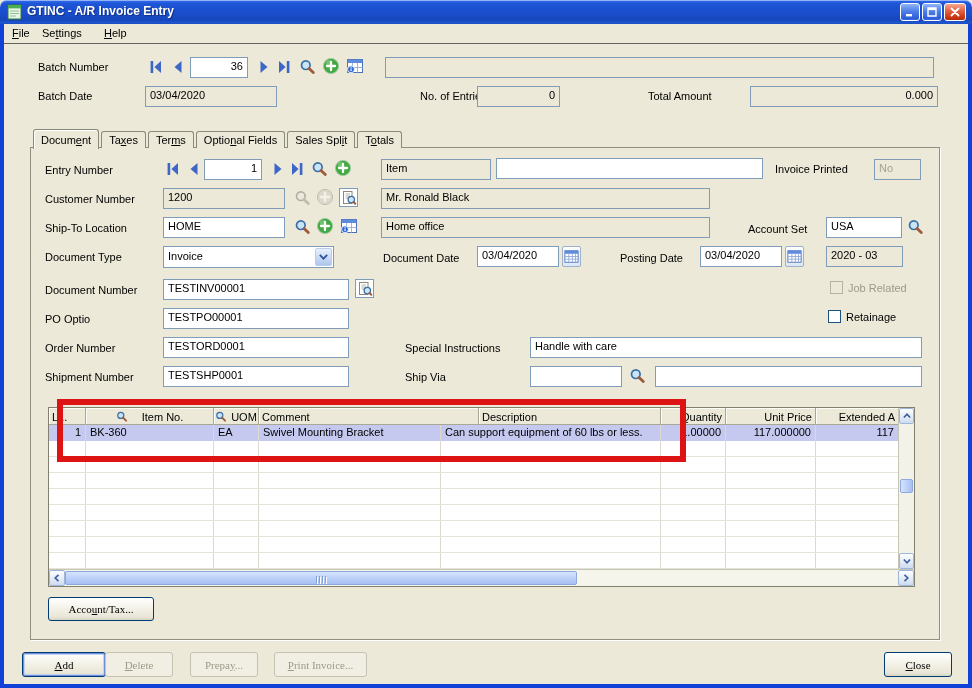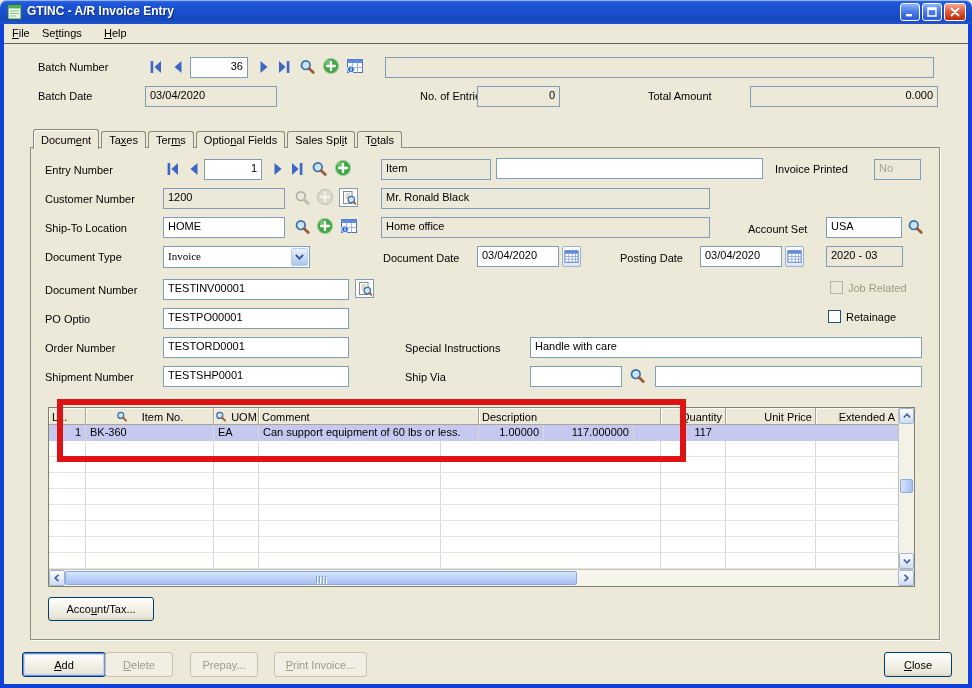--- a/index.html
+++ b/index.html
@@ -40,21 +40,21 @@
   .cb{position:absolute;width:13px;height:13px;background:#fff;border:1px solid #1C5180;}
   .cb.dis{background:#ECE9D8;border-color:#B7B3A3;}
   
   .tabs{left:33px;top:128px;height:20px;display:flex;align-items:flex-end;z-index:3;}
   .tab{height:17px;padding:2px 7px 0;margin-right:2px;background:#ECE9D8;border:1px solid #8A8A7C;border-bottom:none;border-radius:3px 3px 0 0;white-space:nowrap;cursor:default;}
   .tab.active{height:20px;padding-top:4px;margin-bottom:-1px;box-shadow:inset 1px 1px 0 #fff;}
   .tabpage{left:30px;top:147px;width:910px;height:493px;border:1px solid #908F82;background:#ECE9D8;box-shadow:1px 1px 0 #fff;}
   
   .btn{position:absolute;border:1px solid #003C74;border-radius:3px;color:#000;text-align:center;
     background:linear-gradient(180deg,#FFFFFF 0%,#F4F2E8 45%,#EAE7D8 85%,#D8D4C4 100%);
-    display:flex;align-items:center;justify-content:center;white-space:nowrap;cursor:pointer;}
+    display:flex;align-items:center;justify-content:center;white-space:nowrap;cursor:pointer;font-family:Liberation Serif, serif;}
   .btn.dis{border-color:#C5C2B2;color:#9D9A87;background:#F1EFE4;cursor:default;}
   .btn.def{box-shadow:inset 0 0 0 1px #6F90D8, inset 0 0 0 2px #C4D3F5;}
   .icon-btn{position:absolute;width:19px;height:19px;border:1px solid #7F9DB9;background:#fff;display:flex;align-items:center;justify-content:center;cursor:pointer;}
   .cal-btn{position:absolute;width:19px;height:21px;border:1px solid #9DB0CC;border-radius:2px;background:linear-gradient(180deg,#FDFEFF,#DCE6F5);display:flex;align-items:center;justify-content:center;cursor:pointer;}
   .ico{position:absolute;width:18px;height:18px;display:flex;align-items:center;justify-content:center;cursor:pointer;}
   
   .grid{left:48px;top:407px;width:867px;height:180px;border:1px solid #82816F;background:#fff;}
   .g-head{position:absolute;left:0;top:0;height:17px;display:flex;}
   .g-hcell{height:17px;background:#ECE9D8;border-right:1px solid #A9A795;border-bottom:1px solid #A9A795;box-shadow:inset 1px 1px 0 #FDFDF8;padding:1px 3px 0;display:flex;align-items:center;overflow:hidden;white-space:nowrap;}
   .g-body{position:absolute;left:0;top:17px;width:849px;height:144px;overflow:hidden;background:#fff;}
@@ -283,21 +283,21 @@
   <span class="lbl" style="left:748px;top:223px;">Account Set</span>
   <div class="fld" style="left:826px;top:217px;width:76px;">USA</div>
   <span class="ico" style="left:906px;top:218px;">
       <svg width="17" height="17" viewBox="0 0 17 17">
         <circle cx="6.8" cy="6.2" r="4.3" fill="#C8E4F8" stroke="#3A6EA5" stroke-width="1.7"></circle>
         <line x1="10" y1="9.4" x2="14.3" y2="13.6" stroke="#9C5B39" stroke-width="2.8" stroke-linecap="round"></line>
       </svg>
     </span>
 
   <span class="lbl" style="left:45px;top:251px;">Document Type</span>
-  <div class="combo" style="left:163px;top:246px;width:147px;font-family:Liberation Serif, serif;">
+  <div class="combo" style="left:163px;top:246px;width:171px;">
     <span>Invoice</span>
     <span class="combo-btn">
         <span>
           <svg width="9" height="6" viewBox="0 0 9 6">
             <path d="M0.8 0.8 L4.5 4.6 L8.2 0.8" fill="none" stroke="#33549C" stroke-width="1.8"></path>
           </svg>
         </span>
       </span>
   </div>
   <span class="lbl" style="left:383px;top:252px;">Document Date</span>
@@ -398,20 +398,21 @@
         </div>
       <div class="g-hcell c7 hr">
           <span>Extended A</span>
         </div>
     </div>
     <div class="g-body">
       <div class="g-row sel">
         <div class="g-cell c0 tr">1</div>
         <div class="g-cell c1">BK-360</div>
         <div class="g-cell c2">EA</div>
+        <div class="g-cell c3">Swivel Mounting Bracket</div>
         <div class="g-cell c4">Can support equipment of 60 lbs or less.</div>
         <div class="g-cell c5 tr">1.00000</div>
         <div class="g-cell c6 tr">117.000000</div>
         <div class="g-cell c7 tr">117</div>
       </div>
       <div>
           <div class="g-row empty">
             <div class="g-cell c0"></div>
             <div class="g-cell c1"></div>
             <div class="g-cell c2"></div>

